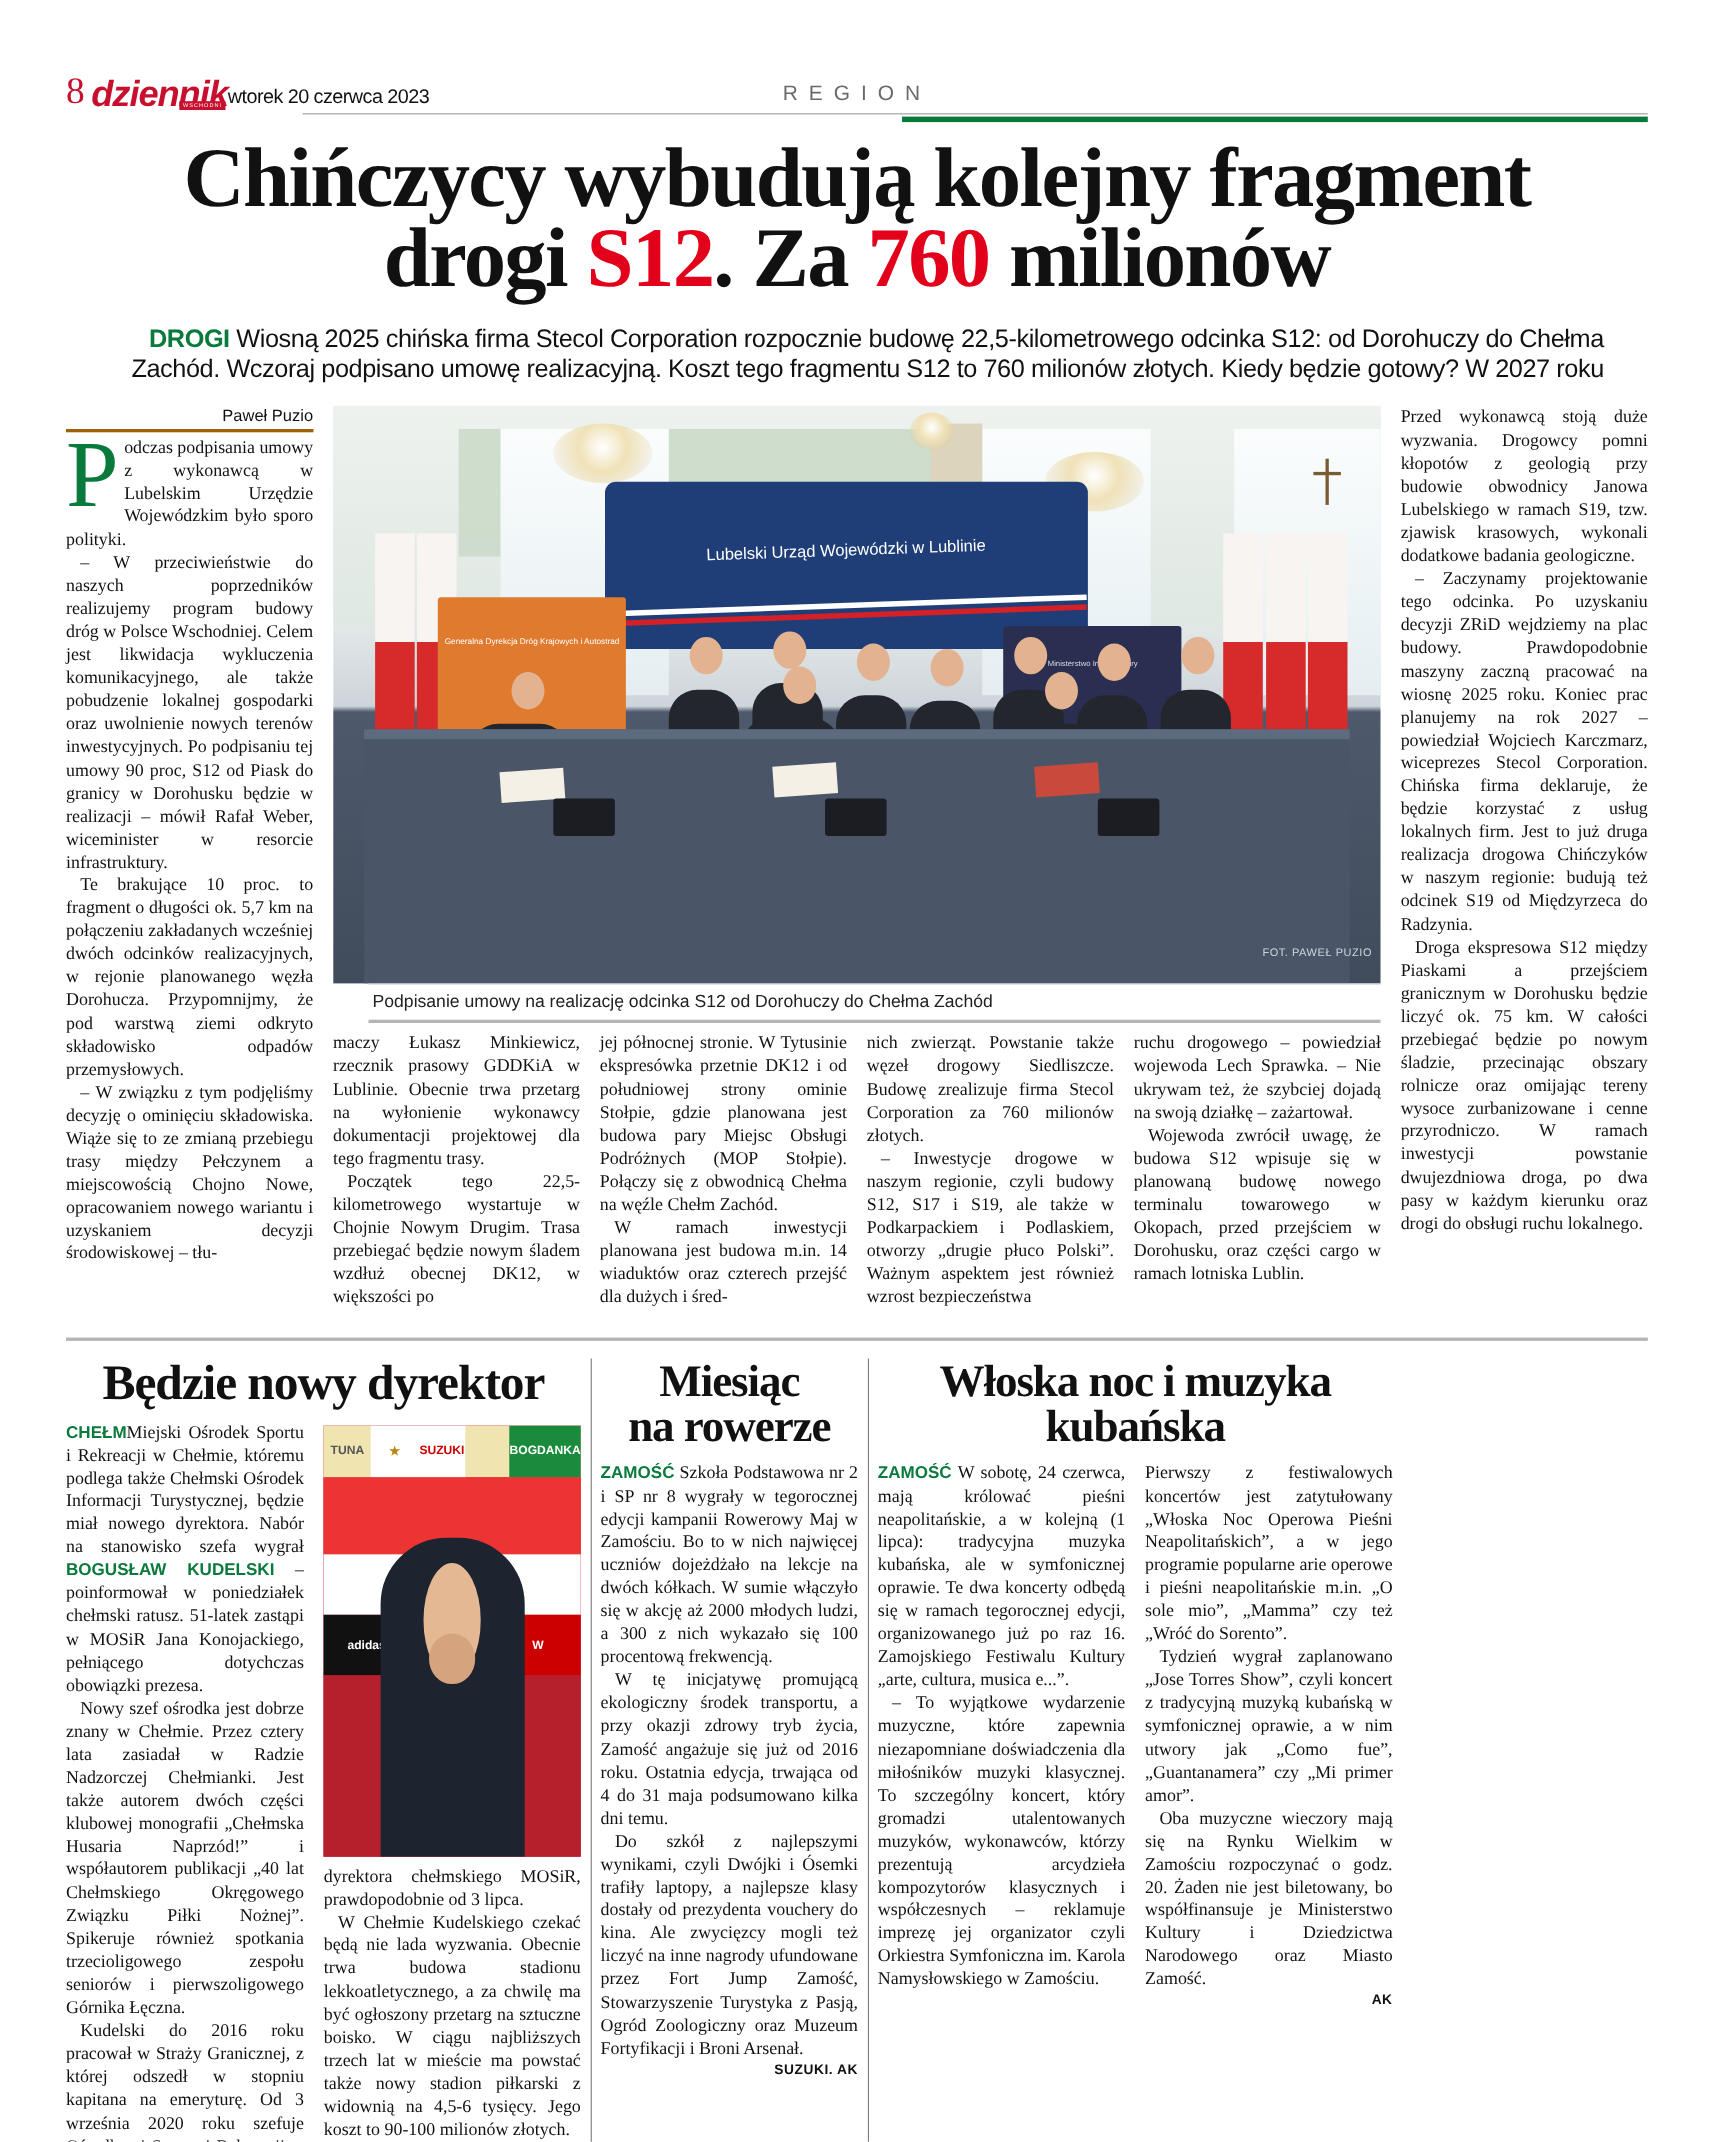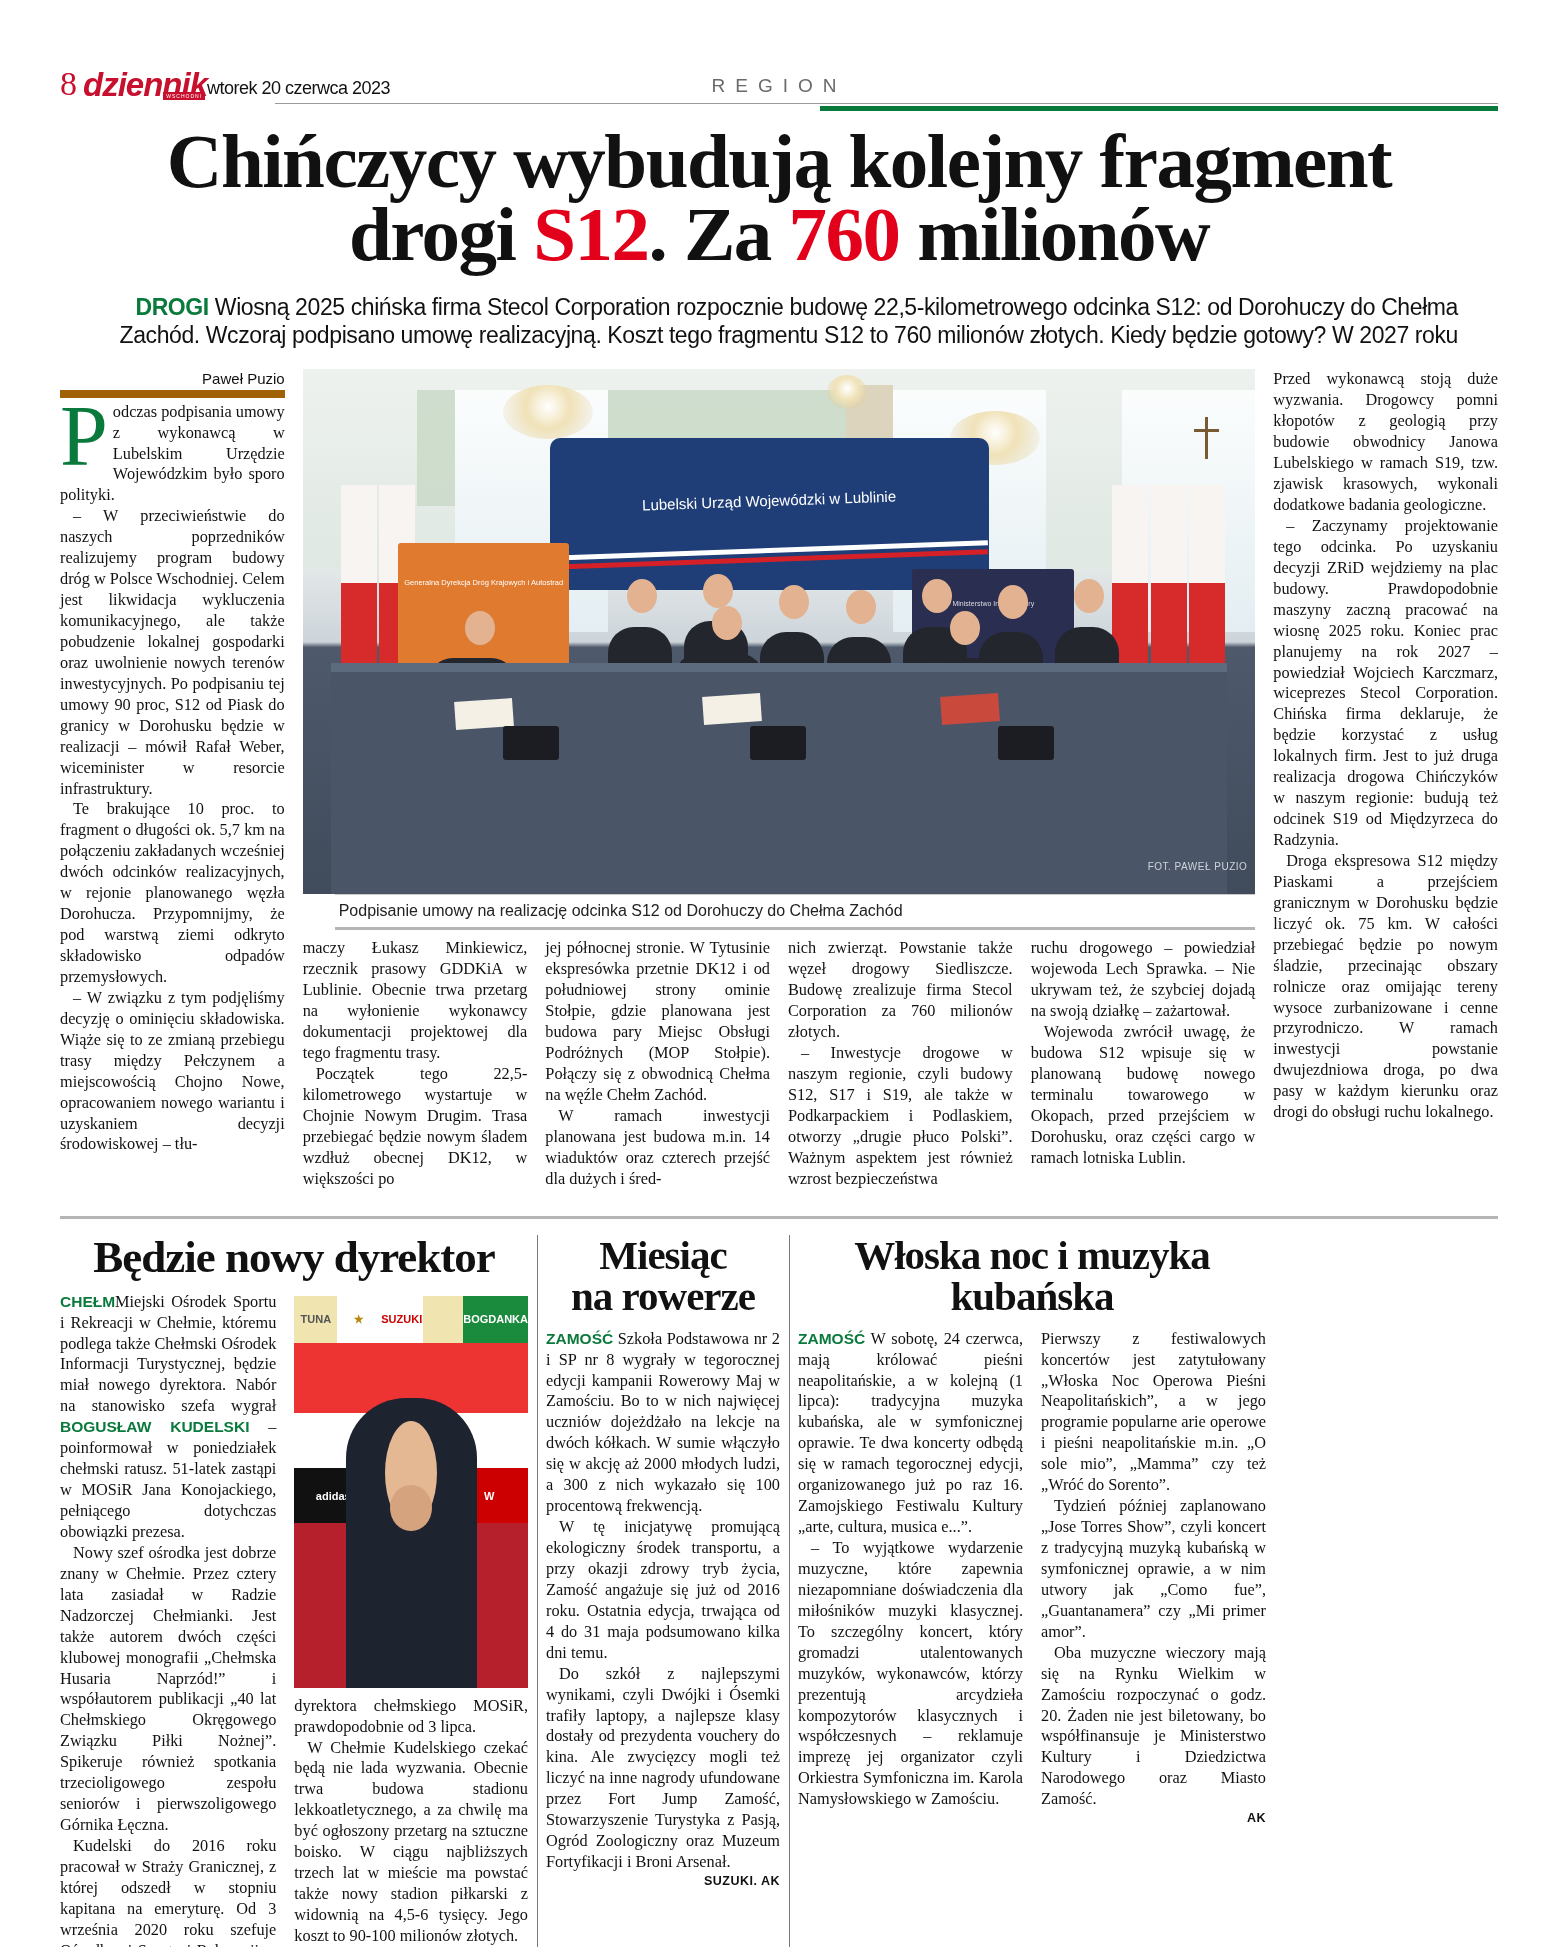--- a/index.html
+++ b/index.html
@@ -58,21 +58,21 @@
     column-gap: 18px;
     margin-top: 20px;
     position: relative;
   }
   .col { font-size: 16.3px; line-height: 1.285; text-align: justify; hyphens: auto; }
   .col p { text-indent: 13px; }
   .col p.noind { text-indent: 0; }
 
   .byline-box { margin-bottom: 4px; }
   .byline { font-family: "Liberation Sans", sans-serif; font-size: 15px; text-align: right;
-            border-bottom: 8px solid #a16207; padding-bottom: 1px; display: block; }
+            border-bottom: 3px solid #a16207; padding-bottom: 1px; display: block; }
 
   .dropcap-p { float: left; font-family: "Liberation Serif", serif; font-size: 86px;
                line-height: 0.73; color: #0a7a3c; padding-right: 5px; margin-top: 3px; font-weight: 400; }
 
   
   .photo-block { grid-column: 2 / 6; margin-bottom: 8px; }
   .photo {
     width: 100%; height: 525px; position: relative; overflow: hidden;
     background: linear-gradient(#dfe6e6 0%, #e9eeec 34%, #cdd4da 52%, #4e5a6b 53%, #404b5c 100%);
   }
@@ -362,21 +362,21 @@
       <div class="flex-row">
         <div class="col" style="width:234px; padding-right:9px;">
           <p class="noind">
             <span class="kicker-green">ZAMOŚĆ</span>
             <span>W sobotę, 24 czerwca, mają królować pieśni neapolitańskie, a w kolejną (1 lipca): tradycyjna muzyka kubańska, ale w symfonicznej oprawie. Te dwa koncerty odbędą się w ramach tegorocznej edycji, organizowanego już po raz 16. Zamojskiego Festiwalu Kultury „arte, cultura, musica e...”.</span>
           </p>
           <p>– To wyjątkowe wydarzenie muzyczne, które zapewnia niezapomniane doświadczenia dla miłośników muzyki klasycznej. To szczególny koncert, który gromadzi utalentowanych muzyków, wykonawców, którzy prezentują arcydzieła kompozytorów klasycznych i współczesnych – reklamuje imprezę jej organizator czyli Orkiestra Symfoniczna im. Karola Namysłowskiego w Zamościu.</p>
         </div>
         <div class="col" style="width:234px; padding-left:9px;">
           <p class="noind">Pierwszy z festiwalowych koncertów jest zatytułowany „Włoska Noc Operowa Pieśni Neapolitańskich”, a w jego programie popularne arie operowe i pieśni neapolitańskie m.in. „O sole mio”, „Mamma” czy też „Wróć do Sorento”.</p>
-          <p>Tydzień później zaplanowano „Jose Torres Show”, czyli koncert z tradycyjną muzyką kubańską w symfonicznej oprawie, a w nim utwory jak „Como fue”, „Guantanamera” czy „Mi primer amor”.</p>
+          <p>Tydzień wygrał zaplanowano „Jose Torres Show”, czyli koncert z tradycyjną muzyką kubańską w symfonicznej oprawie, a w nim utwory jak „Como fue”, „Guantanamera” czy „Mi primer amor”.</p>
           <p>Oba muzyczne wieczory mają się na Rynku Wielkim w Zamościu rozpoczynać o godz. 20. Żaden nie jest biletowany, bo współfinansuje je Ministerstwo Kultury i Dziedzictwa Narodowego oraz Miasto Zamość.</p>
           <div class="signoff">AK</div>
         </div>
       </div>
     </div>
 
   </div>
 </div>
 
 </body></html>

